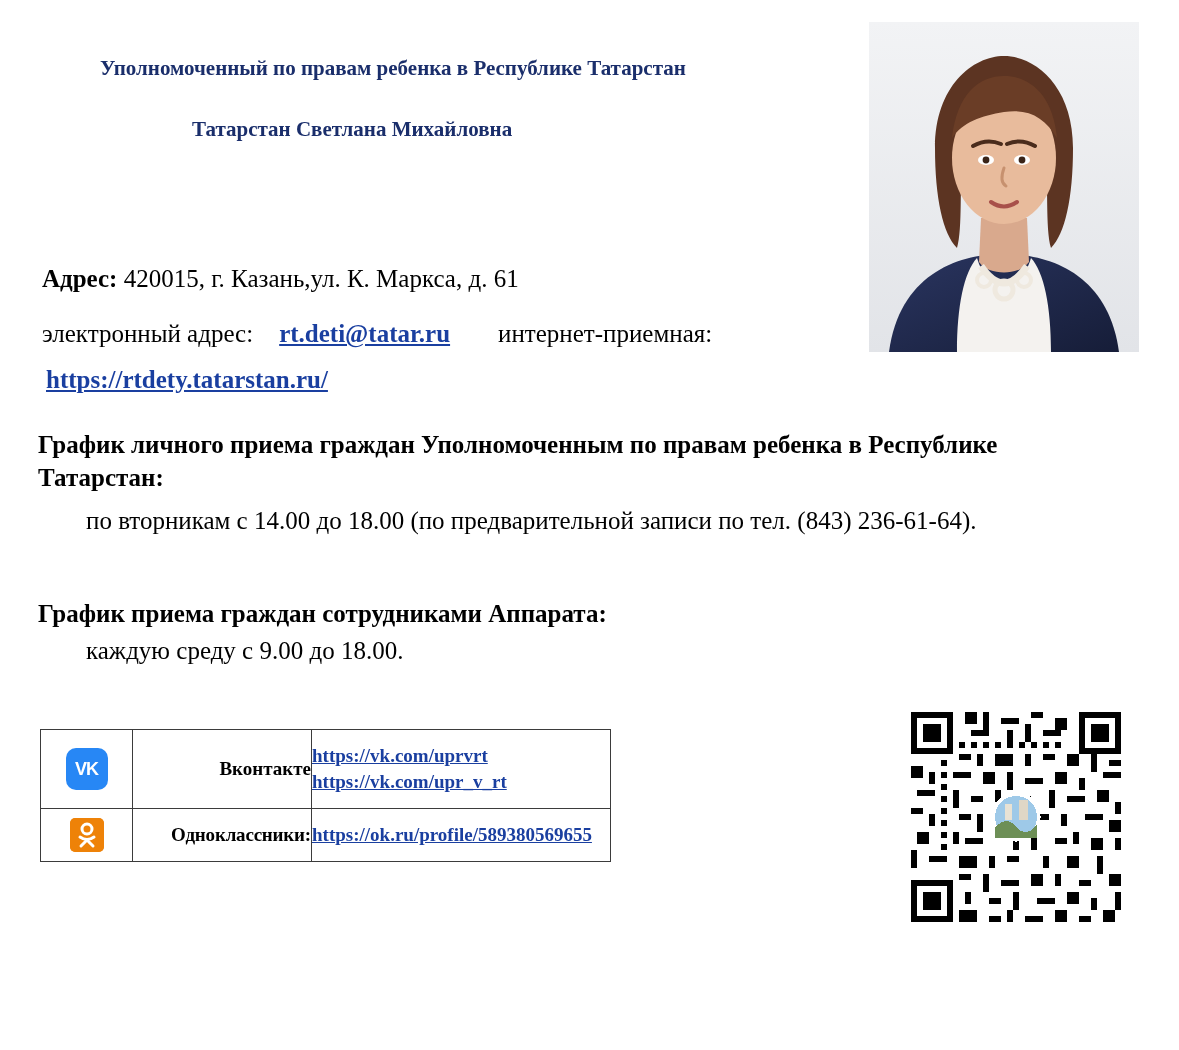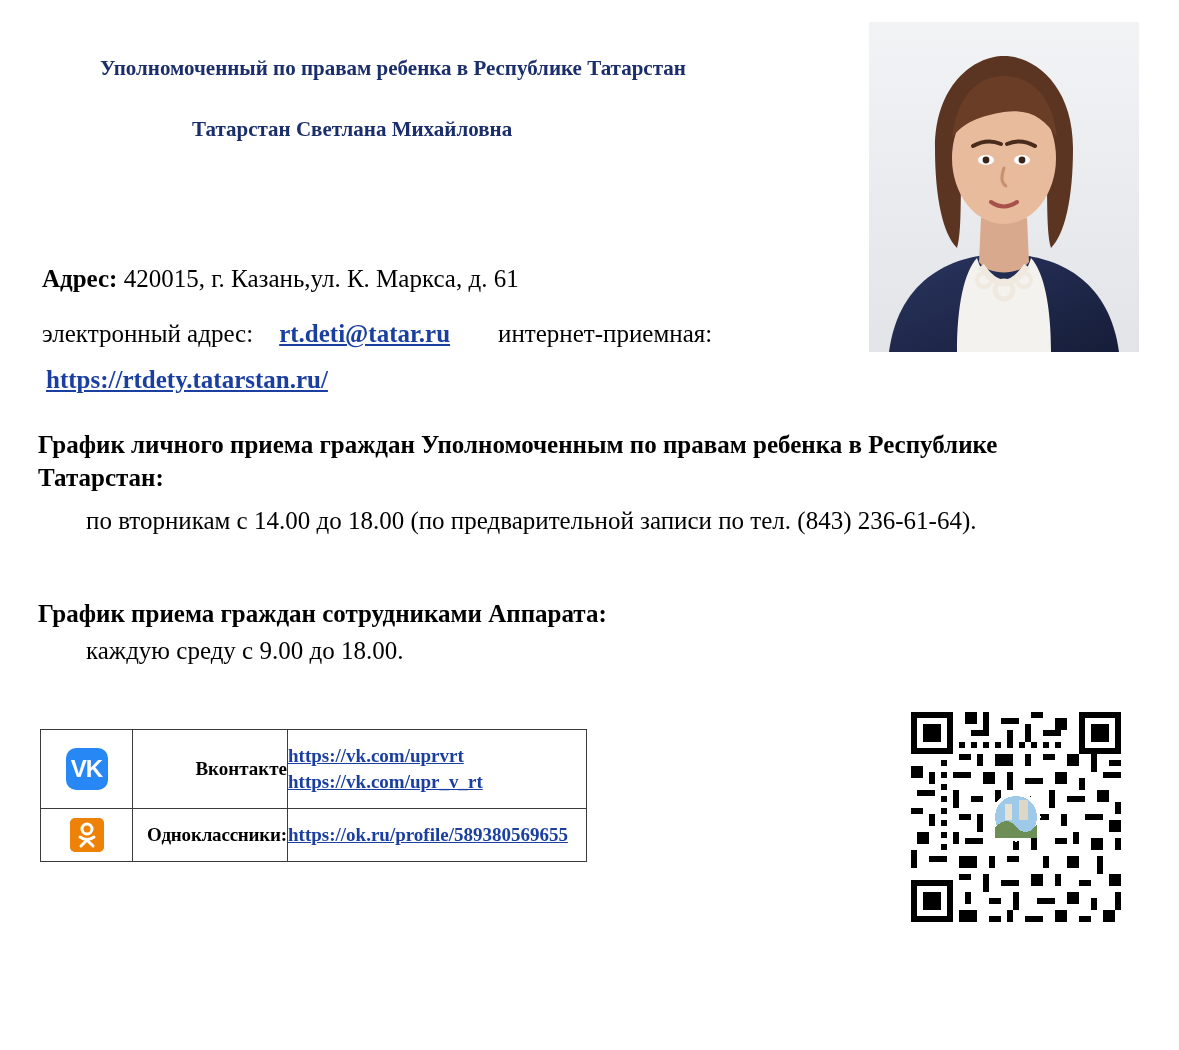--- a/index.html
+++ b/index.html
@@ -137,21 +137,21 @@
 
   .icon-cell {
     text-align: center;
     height: 78px;
   }
   .name-cell {
     text-align: right;
     font-size: 19px;
     font-weight: bold;
   }
-  .name-cell.tight { font-size: 19px; letter-spacing: -0.2px; }
+  .name-cell.tight { font-size: 19px; letter-spacing: -0.2px; padding-left: 24px; }
   .link-cell {
     padding-left: 4px;
     font-size: 19px;
     font-weight: bold;
     line-height: 1.35;
   }
   .link-cell a { display: block; }
   .row-vk  td { height: 78px; }
   .row-tg  td { height: 76px; }
   .row-ok  td { height: 52px; }
@@ -160,21 +160,21 @@
   .ic {
     display: inline-block;
     vertical-align: middle;
   }
   .ic-vk {
     width: 42px; height: 42px;
     background: #2787f5;
     border-radius: 10px;
     color: #fff;
     font-family: "Liberation Sans", sans-serif;
-    font-size: 24px;
+    font-size: 18px;
     font-weight: bold;
     line-height: 42px;
     text-align: center;
     letter-spacing: -1px;
   }
   .ic-tg {
     width: 44px; height: 44px;
     background: #fff;
     position: relative;
   }

